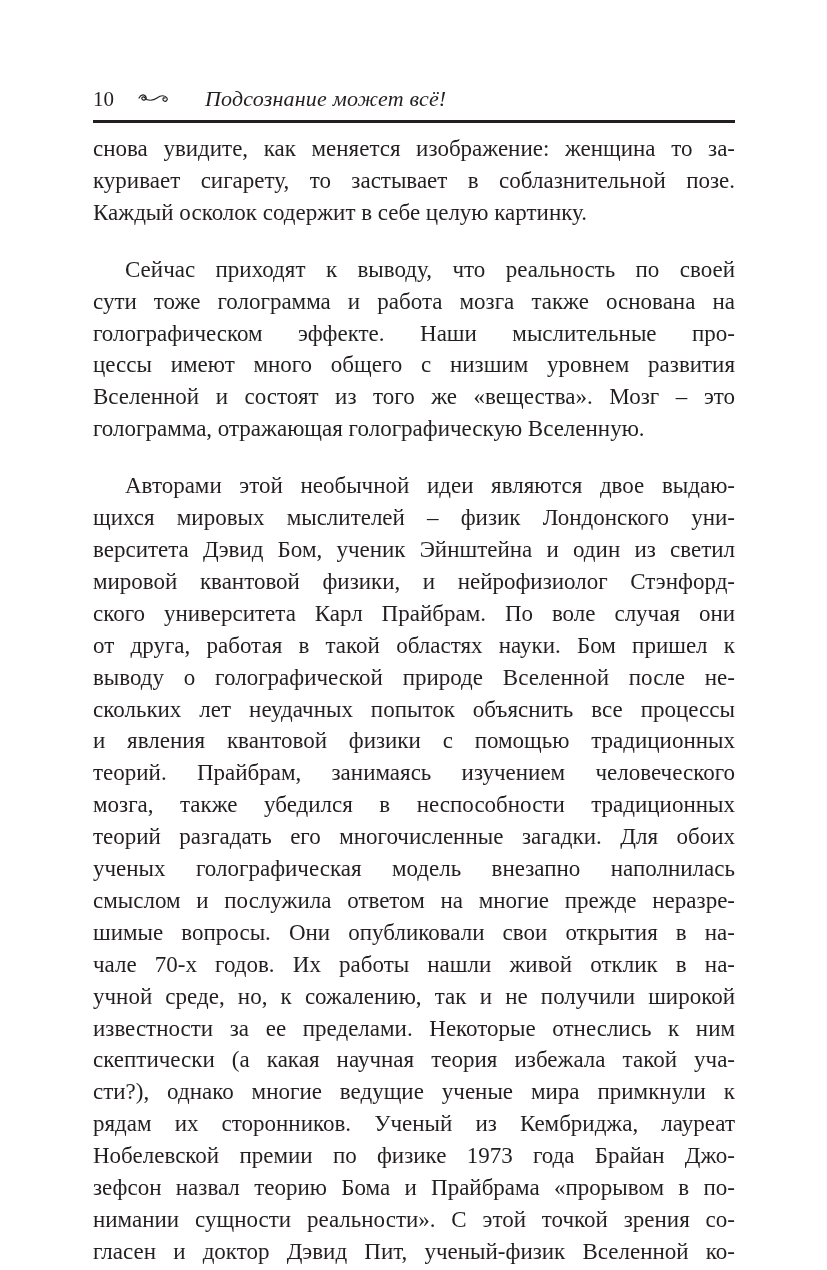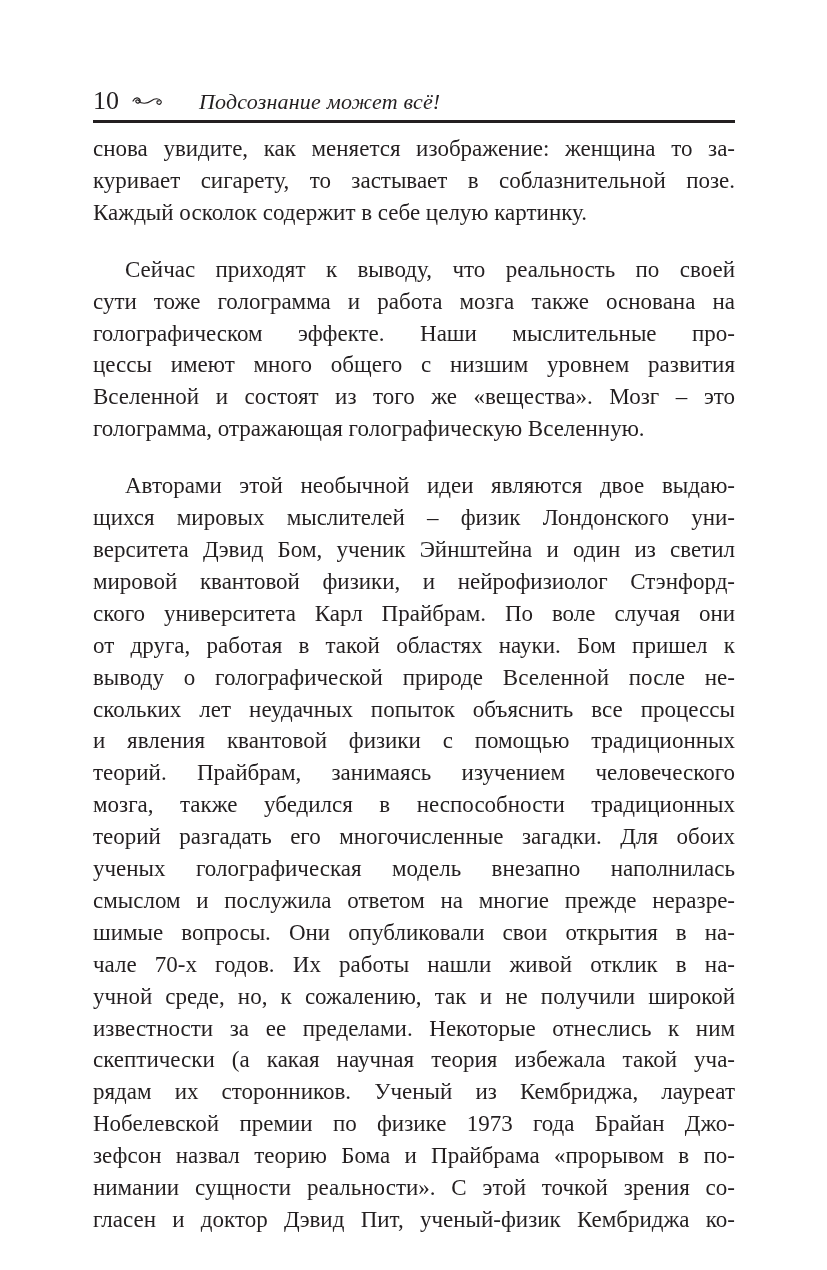--- a/index.html
+++ b/index.html
@@ -20,23 +20,23 @@
       top: 88px;
       width: 642px;
     }
     .running-head {
       display: flex;
       align-items: baseline;
       height: 30px;
       font-family: "Liberation Serif", "DejaVu Serif", serif;
     }
     .page-number {
-      font-size: 26px;
+      font-size: 21px;
       line-height: 1;
-      margin-right: 12px;
+      margin-right: 23px;
     }
     .ornament {
       display: inline-block;
       width: 34px;
       height: 12px;
       margin-right: 8px;
       position: relative;
       top: -2px;
     }
     .ornament svg { display: block; }
@@ -116,20 +116,21 @@
       <span class="line">теорий. Прайбрам, занимаясь изучением человеческого</span>
       <span class="line">мозга, также убедился в неспособности традиционных</span>
       <span class="line">теорий разгадать его многочисленные загадки. Для обоих</span>
       <span class="line">ученых голографическая модель внезапно наполнилась</span>
       <span class="line">смыслом и послужила ответом на многие прежде неразре-</span>
       <span class="line">шимые вопросы. Они опубликовали свои открытия в на-</span>
       <span class="line">чале 70-х годов. Их работы нашли живой отклик в на-</span>
       <span class="line">учной среде, но, к сожалению, так и не получили широкой</span>
       <span class="line">известности за ее пределами. Некоторые отнеслись к ним</span>
       <span class="line">скептически (а какая научная теория избежала такой уча-</span>
+      <span class="line">сти?), однако многие ведущие ученые мира примкнули к</span>
       <span class="line">рядам их сторонников. Ученый из Кембриджа, лауреат</span>
       <span class="line">Нобелевской премии по физике 1973 года Брайан Джо-</span>
       <span class="line">зефсон назвал теорию Бома и Прайбрама «прорывом в по-</span>
       <span class="line">нимании сущности реальности». С этой точкой зрения со-</span>
-      <span class="line">гласен и доктор Дэвид Пит, ученый-физик Кембриджа ко-</span>
+      <span class="line">гласен и доктор Дэвид Пит, ученый-физик Вселенной ко-</span>
     </div>
   </div>
 </div>
 
 </body></html>

